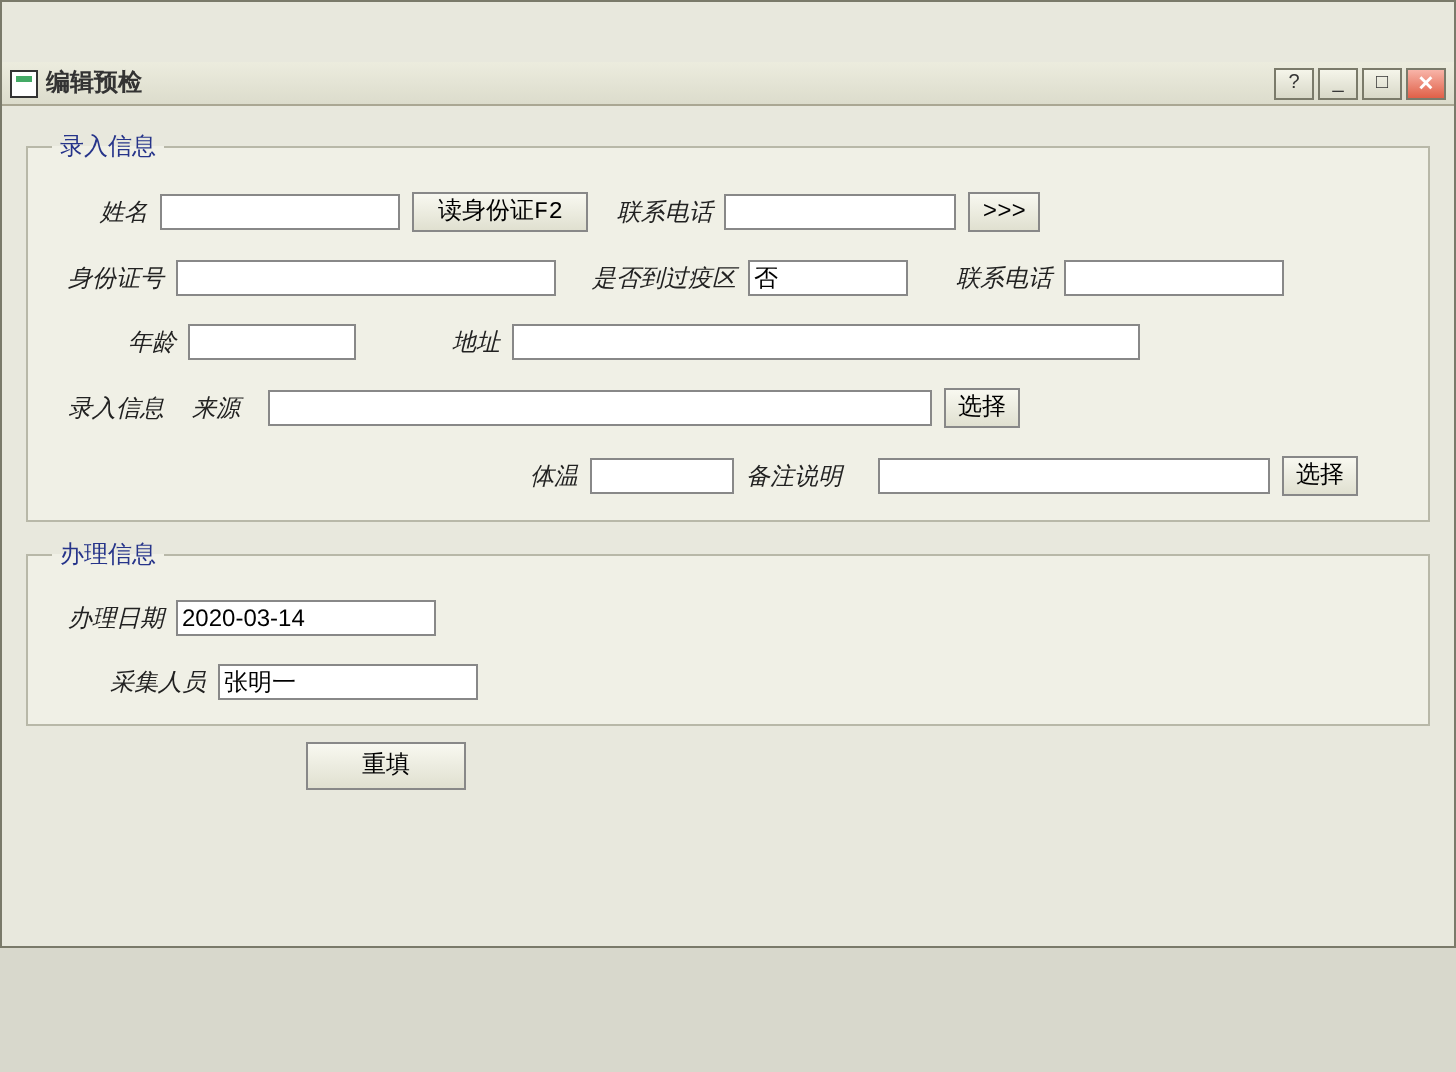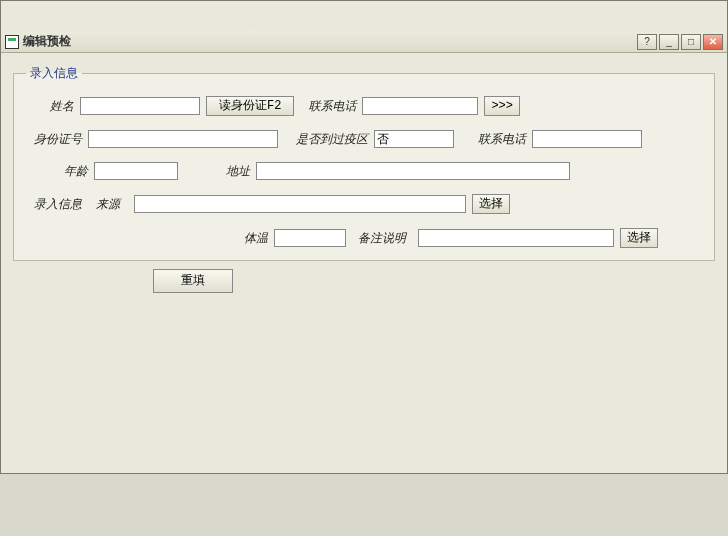--- a/index.html
+++ b/index.html
@@ -61,21 +61,21 @@
     padding: 0 4px;
     color: #26348a;
   }
   .row {
     display: flex;
     align-items: center;
     gap: 6px;
     margin-bottom: 14px;
     flex-wrap: wrap;
   }
-  .row:last-child { margin-bottom: 0; }
+  .row:last-child { margin-bottom: 0; margin-left: 21px; }
   .lbl { color: #222; text-align: right; font-style: italic; }
   input[type=text] {
     height: 18px;
     border: 1px solid #888;
     background: #fff;
     font-family: inherit;
     font-size: 12px;
     padding: 0 2px;
   }
   .btn {
@@ -166,25 +166,37 @@
         <span class="lbl" style="width:56px">录入信息</span>
         <span class="lbl" style="width:40px;text-align:center">来源</span>
         <input type="text" style="width: 332px;" value="">
         <button class="btn small">选择</button>
       </div>
 
       <div class="row" style="margin-bottom:0">
         <span style="width:196px"></span>
         <span class="lbl" style="width:40px;text-align:right">体温</span>
         <input type="text" style="width: 72px;" value="">
-        <span class="lbl" style="width:60px;text-align:center">备注说明</span>
+        <span class="lbl" style="width:60px;text-align:left">备注说明</span>
         <input type="text" style="width: 196px;" value="">
         <button class="btn small">选择</button>
       </div>
     </fieldset>
 
+    <fieldset>
+      <legend>办理信息</legend>
+
+      <div class="row">
+        <span class="lbl" style="width:56px">办理日期</span>
+        <input type="text" style="width: 130px;" value="2020-03-14">
+      </div>
+      <div class="row" style="margin-bottom:0">
+        <span class="lbl" style="width:56px">采集人员</span>
+        <input type="text" style="width: 130px;" value="张明一">
+      </div>
+    </fieldset>
 
     <div class="actions">
       <button class="btn">重填</button>
     </div>
 
   </div>
 </div>
 
 </body></html>

